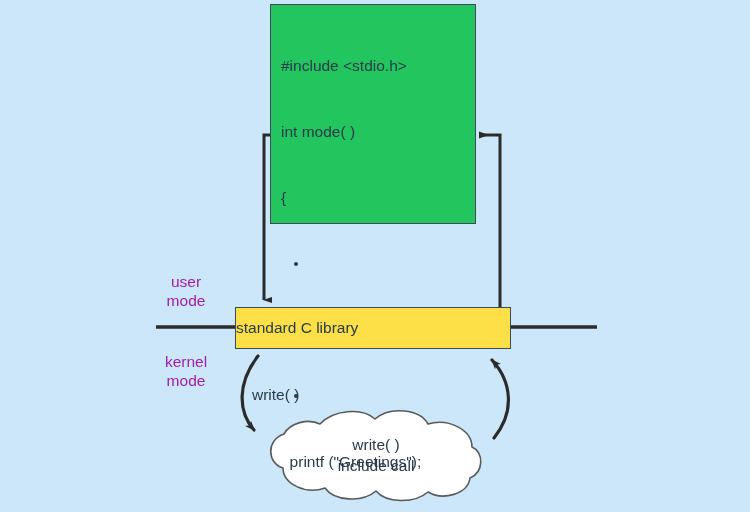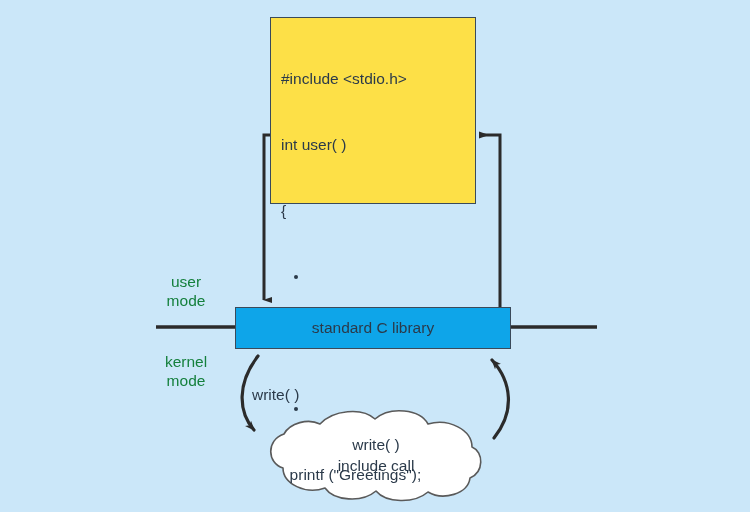--- a/index.html
+++ b/index.html
@@ -25,24 +25,24 @@
     position: absolute;
     left: 0; top: 0;
     width: 750px;
     height: 512px;
     overflow: visible;
   }
   
   .code-box {
     position: absolute;
     left: 270px;
-    top: 17px;
+    top: 4px;
     width: 206px;
-    height: 187px;
-    background: #fde047;
+    height: 220px;
+    background: #22c55e;
     border: 1.5px solid #3a4a5a;
     box-sizing: border-box;
   }
   .code-lines {
     position: absolute;
     left: 10px;
     top: 6px;
     width: 190px;
     color: #2b3a4a;
     font-size: 15.5px;
@@ -67,36 +67,36 @@
     background: #2b3a4a;
     border-radius: 50%;
   }
   
   .lib-box {
     position: absolute;
     left: 235px;
     top: 307px;
     width: 276px;
     height: 42px;
-    background: #0ea5e9;
+    background: #fde047;
     border: 1.5px solid #3a4a5a;
     box-sizing: border-box;
     display: flex;
     align-items: center;
-    justify-content: center;
+    justify-content: flex-start;
   }
   .lib-box-label {
     color: #2b3a4a;
     font-size: 15.5px;
     font-family: "Liberation Sans", sans-serif;
   }
   
   .mode-label {
     position: absolute;
-    color: #15803d;
+    color: #a21caf;
     font-size: 15.5px;
     line-height: 19px;
     text-align: center;
     font-family: "Liberation Sans", sans-serif;
   }
   #user-mode-label {
     left: 150px;
     top: 272px;
     width: 72px;
   }
@@ -180,21 +180,21 @@
                C 306 495, 283 484, 283 468
                C 267 463, 266 440, 284 434
                C 290 423, 308 418, 320 424
                Z" fill="#ffffff" stroke="#5a5a5a" stroke-width="1.6" stroke-linejoin="round"></path>
     </g>
   </svg>
 
   <div class="code-box">
     <div class="code-lines">
       <div class="code-line">#include &lt;stdio.h&gt;</div>
-      <div class="code-line">int user( )</div>
+      <div class="code-line">int mode( )</div>
       <div class="code-line">{</div>
       <div class="code-dot-line"><span class="dot"></span></div>
       <div class="code-dot-line"><span class="dot"></span></div>
       <div class="code-dot-line"><span class="dot"></span></div>
       <div class="code-line">  printf ("Greetings");</div>
       
       
       
       
       

